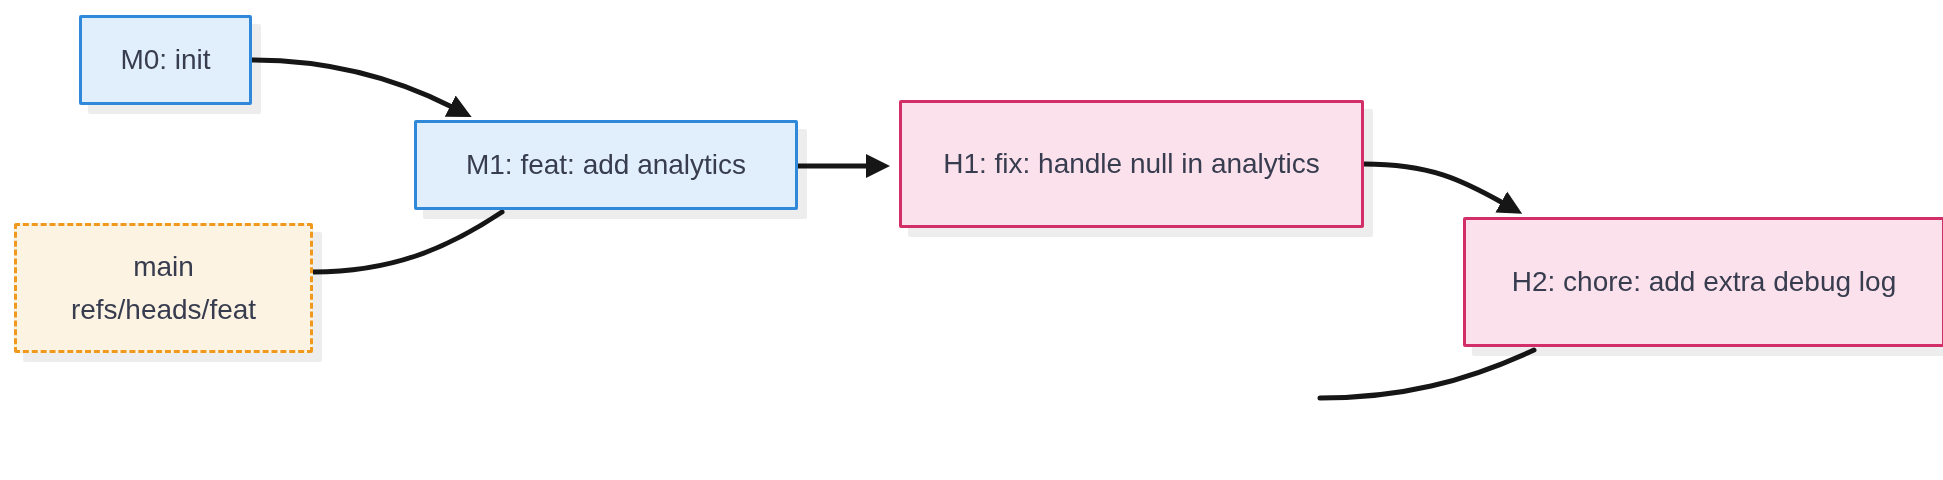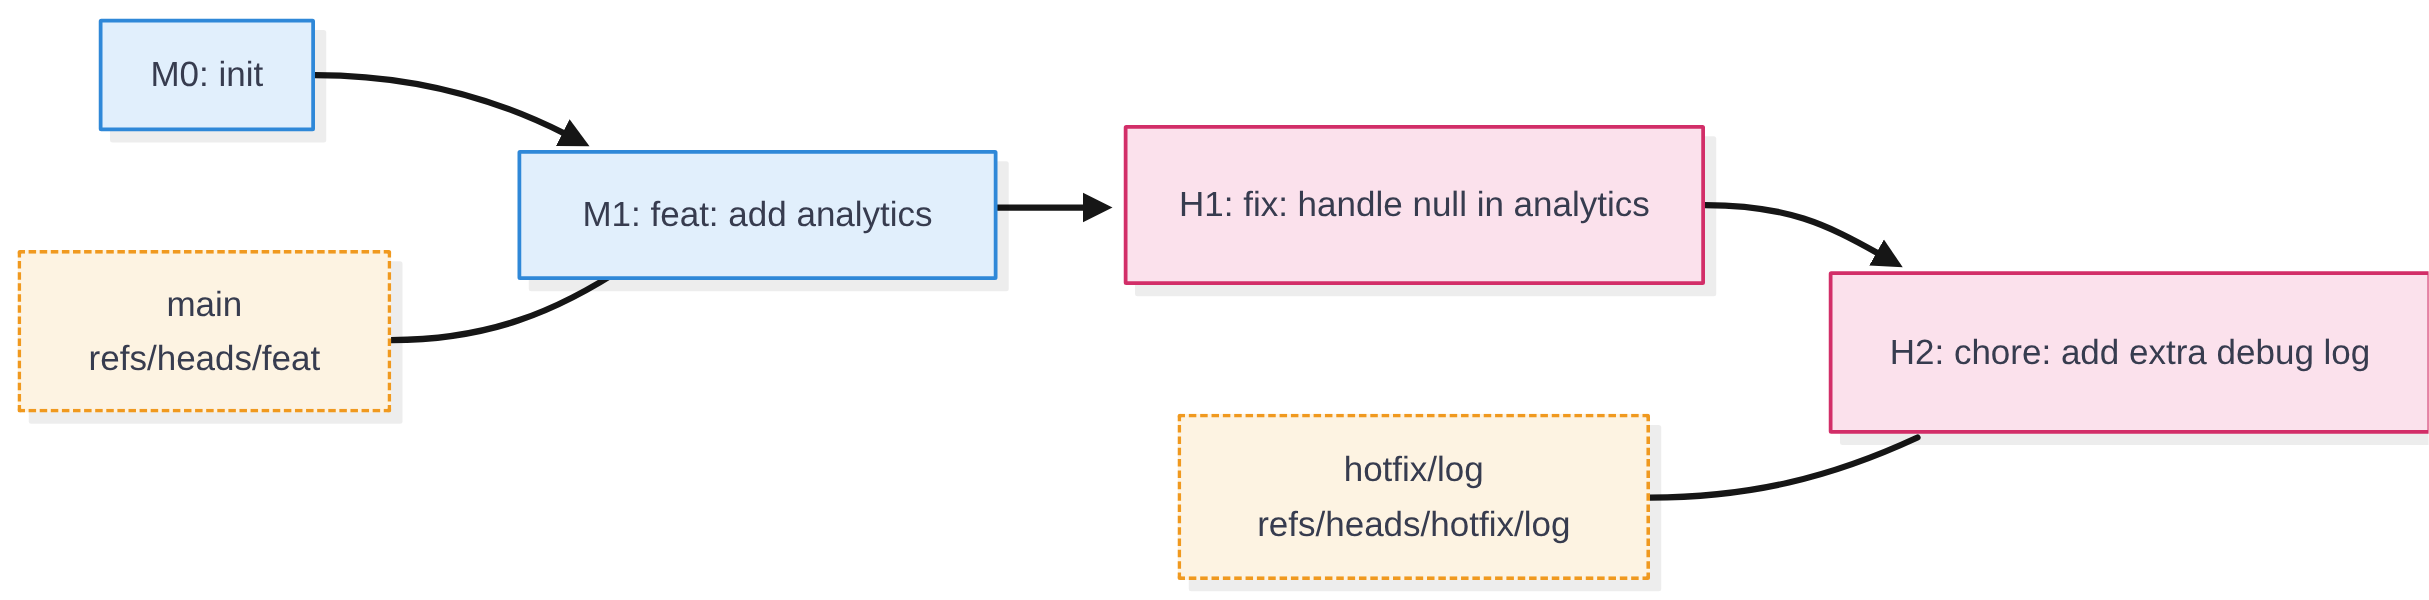--- a/index.html
+++ b/index.html
@@ -52,35 +52,31 @@
     <path class="edge" d="M 313 272 C 390 272, 445 250, 502 212"></path>
     <path class="edge" d="M 798 166 L 868 166" marker-end="url(#arrow)"></path>
     <path class="edge" d="M 1364 164 C 1430 164, 1462 180, 1503 203" marker-end="url(#arrow)"></path>
     <path class="edge" d="M 1320 398 C 1400 398, 1465 382, 1534 350"></path>
   </svg>
 
   <div class="node commit-main" style="left:79px;top:15px;width:173px;height:90px">
     <span class="label">M0: init</span>
   </div>
 
-  <div class="node commit-main" style="left:414px;top:120px;width:384px;height:104px">
+  <div class="node commit-main" style="left:414px;top:120px;width:384px;height:90px">
     <span class="label">M1: feat: add analytics</span>
   </div>
 
   <div class="node commit-hotfix" style="left:899px;top:100px;width:465px;height:128px">
     <span class="label">H1: fix: handle null in analytics</span>
   </div>
 
   <div class="node commit-hotfix" style="left:1463px;top:217px;width:482px;height:130px">
     <span class="label">H2: chore: add extra debug log</span>
   </div>
 
-  <div class="node branch" style="left:14px;top:200px;width:299px;height:130px">
+  <div class="node branch" style="left:14px;top:223px;width:299px;height:130px">
     <span class="label">main</span>
     <span class="label">refs/heads/feat</span>
   </div>
 
-  <div class="node branch" style="left:942px;top:331px;width:378px;height:133px">
-    <span class="label">hotfix/log</span>
-    <span class="label">refs/heads/hotfix/log</span>
-  </div>
 
 </div>
 
 </body></html>

